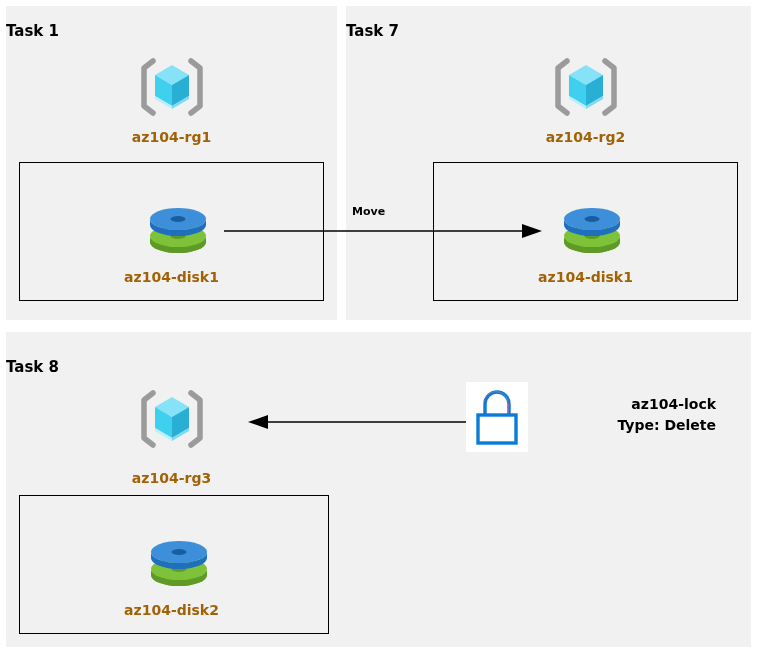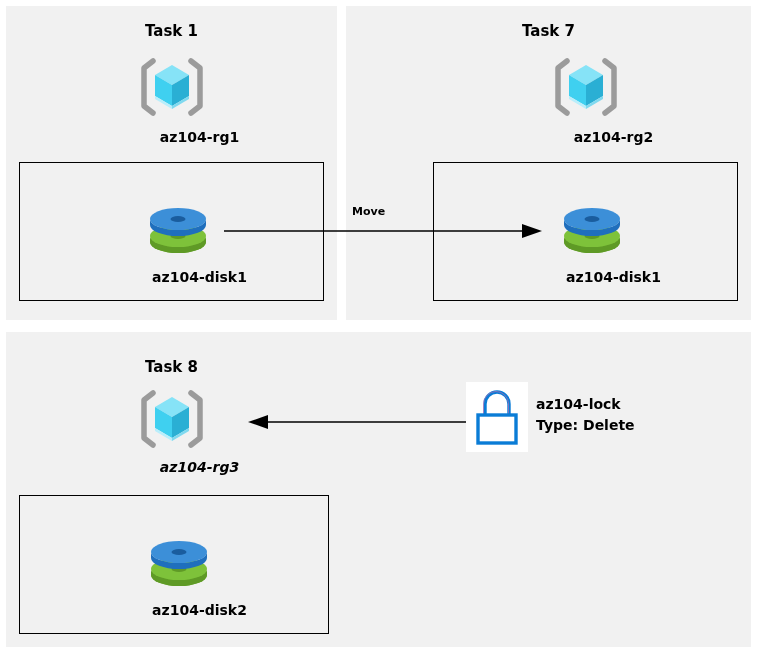--- a/index.html
+++ b/index.html
@@ -26,31 +26,30 @@
   }
   #panel-task1 { left: 6px;   top: 6px;   width: 331px; height: 314px; }
   #panel-task2 { left: 346px; top: 6px;   width: 405px; height: 314px; }
   #panel-task3 { left: 6px;   top: 332px; width: 745px; height: 315px; }
 
   .task-title {
     position: absolute;
     font-size: 15px;
     font-weight: bold;
     color: #000000;
+    text-align: left;
+    white-space: nowrap;
+  }
+  .res-label {
+    position: absolute;
+    font-size: 14px;
+    font-weight: bold;
+    color: #a16207;
     text-align: center;
     white-space: nowrap;
-  }
-  .res-label {
-    position: absolute;
-    font-size: 14px;
-    font-weight: bold;
-    color: #000000;
-    text-align: center;
-    white-space: nowrap;
-    margin-left: 28px;
   }
   .inner-box {
     position: absolute;
     border: 1.6px solid #000000;
     background: transparent;
     box-sizing: border-box;
   }
   .icon-wrap {
     position: absolute;
   }
@@ -65,21 +64,21 @@
     position: absolute;
     background: #ffffff;
   }
   .lock-text {
     position: absolute;
     font-size: 14px;
     font-weight: bold;
     color: #000000;
     line-height: 21px;
     white-space: nowrap;
-    text-align: left;
+    text-align: right;
   }
   svg { display: block; }
 </style>
 </head>
 <body>
 
 <div id="stage">
 
   <div class="panel" id="panel-task1">
 
@@ -162,21 +161,21 @@
         <path d="M14 5 L5 12 L5 50 L14 57" fill="none" stroke="#9b9b9b" stroke-width="5.5" stroke-linecap="round" stroke-linejoin="round"></path>
         <path d="M52 5 L61 12 L61 50 L52 57" fill="none" stroke="#9b9b9b" stroke-width="5.5" stroke-linecap="round" stroke-linejoin="round"></path>
         <polygon points="33,9 50,19 33,29 16,19" fill="#86e3f7"></polygon>
         <polygon points="16,19 33,29 33,50 16,40" fill="#3fd0f0"></polygon>
         <polygon points="50,19 50,40 33,50 33,29" fill="#2aafd4"></polygon>
         <polygon points="16,40 33,50 33,53 16,43" fill="#b9eefb"></polygon>
         <polygon points="33,50 50,40 50,43 33,53" fill="#7fd9ef"></polygon>
       </svg>
     </div>
 
-    <div class="res-label" style="left:0; top:127px; width:331px;font-style:italic;">az104-rg3</div>
+    <div class="res-label" style="left:0; top:138px; width:331px;">az104-rg3</div>
 
     <div class="inner-box" style="left:13px; top:163px; width:310px; height:139px;"></div>
 
     <div class="icon-wrap" style="left:142px; top:203px; width:62px; height:58px;">
       <svg width="62" height="58" viewBox="0 0 62 58">
         <ellipse cx="31" cy="40" rx="28" ry="11" fill="#6aaa2c"></ellipse>
         <path d="M3 34 a28 11 0 0 0 56 0 l0 6 a28 11 0 0 1 -56 0 z" fill="#5f9a26"></path>
         <ellipse cx="31" cy="34" rx="28" ry="11" fill="#7ec23a"></ellipse>
         <ellipse cx="31" cy="34" rx="7.5" ry="3" fill="#5f9a26"></ellipse>
         <path d="M3 17 a28 11 0 0 0 56 0 l0 6 a28 11 0 0 1 -56 0 z" fill="#1f6fbd"></path>

